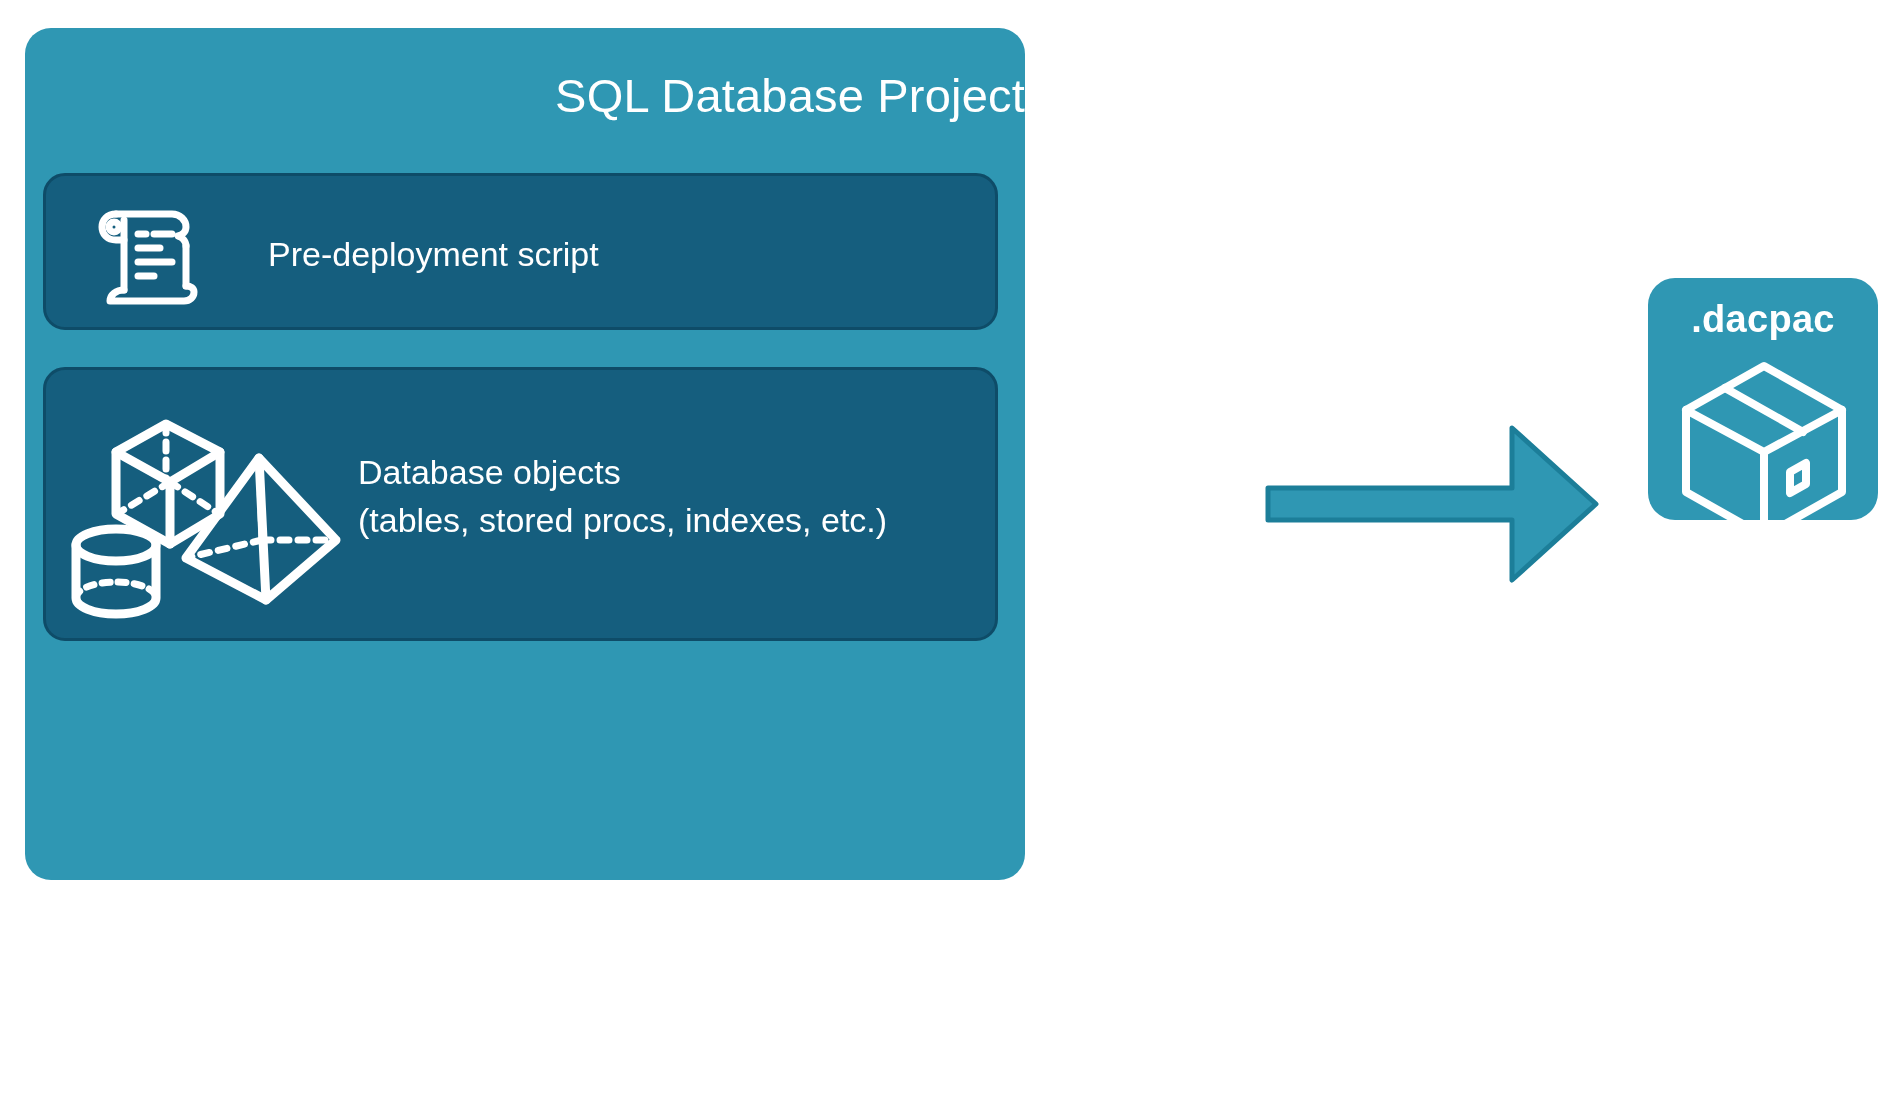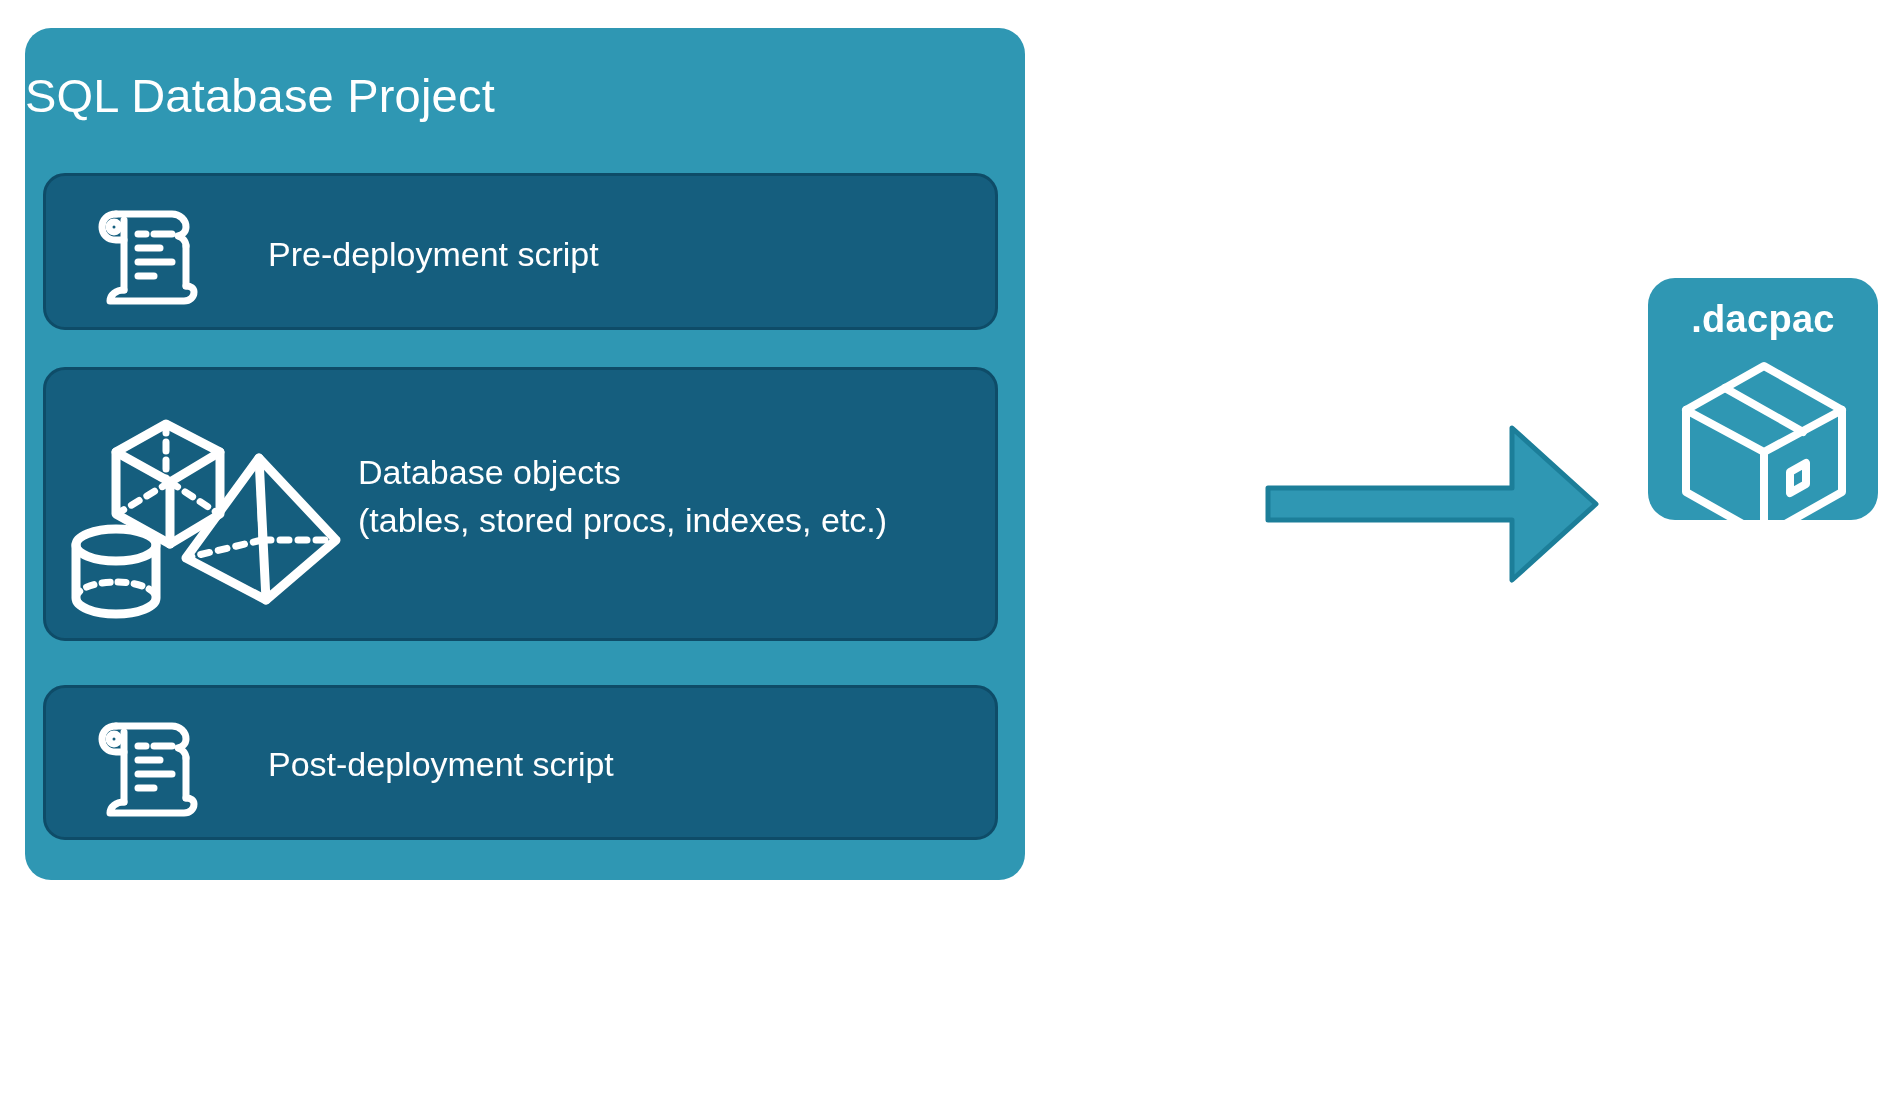--- a/index.html
+++ b/index.html
@@ -31,21 +31,21 @@
     background: #2f97b3;
     border-radius: 26px;
     box-sizing: border-box;
   }
 
   .project-title {
     position: absolute;
     left: 0;
     top: 42px;
     width: 1000px;
-    text-align: left;
+    text-align: right;
     color: #ffffff;
     font-size: 47px;
     font-weight: 400;
     letter-spacing: 0.2px;
     line-height: 1.1;
     white-space: nowrap;
   }
 
   
   .card {
@@ -210,40 +210,20 @@
             <path d="M60 32 L78 32" stroke-width="7"></path>
             <path d="M44 46 L66 46" stroke-width="7"></path>
             <path d="M44 60 L78 60" stroke-width="7"></path>
             <path d="M44 74 L60 74" stroke-width="7"></path>
           </g>
         </svg>
       </span>
       <div class="card-label">Pre-deployment script</div>
     </div>
 
-    <div class="card card-post">
-      <span class="icon-scroll">
-        <svg viewBox="0 0 110 104" width="110" height="104" aria-hidden="true">
-          <g fill="none" stroke="#ffffff" stroke-width="7" stroke-linecap="round" stroke-linejoin="round">
-            <path d="M22 12 C13 12 8 18 8 25 C8 32 13 38 22 38 L30 38"></path>
-            <path d="M22 12 L78 12 C86 12 92 18 92 25 C92 30 88 33 84 34 C88 35 92 39 92 44"></path>
-            <circle cx="20" cy="25" r="5"></circle>
-            <path d="M30 18 L30 88"></path>
-            <path d="M92 44 L92 84"></path>
-            <path d="M30 88 C22 88 16 93 16 99 L90 99 C96 99 100 95 100 90 C100 86 97 84 92 84"></path>
-            <path d="M44 32 L52 32"></path>
-            <path d="M60 32 L78 32"></path>
-            <path d="M44 46 L66 46"></path>
-            <path d="M44 60 L78 60"></path>
-            <path d="M44 74 L60 74"></path>
-          </g>
-        </svg>
-      </span>
-      <div class="card-label">Post-deployment script</div>
-    </div>
 
   </div>
 
   <span class="build-arrow">
     <svg viewBox="0 0 340 245" width="340" height="245" aria-hidden="true">
       <path d="M6 106 L250 106 L250 46 L334 122 L250 198 L250 138 L6 138 Z" fill="#2f97b3" stroke="#1c7e99" stroke-width="5" stroke-linejoin="round"></path>
     </svg>
   </span>
 
   <div class="dacpac-box">

